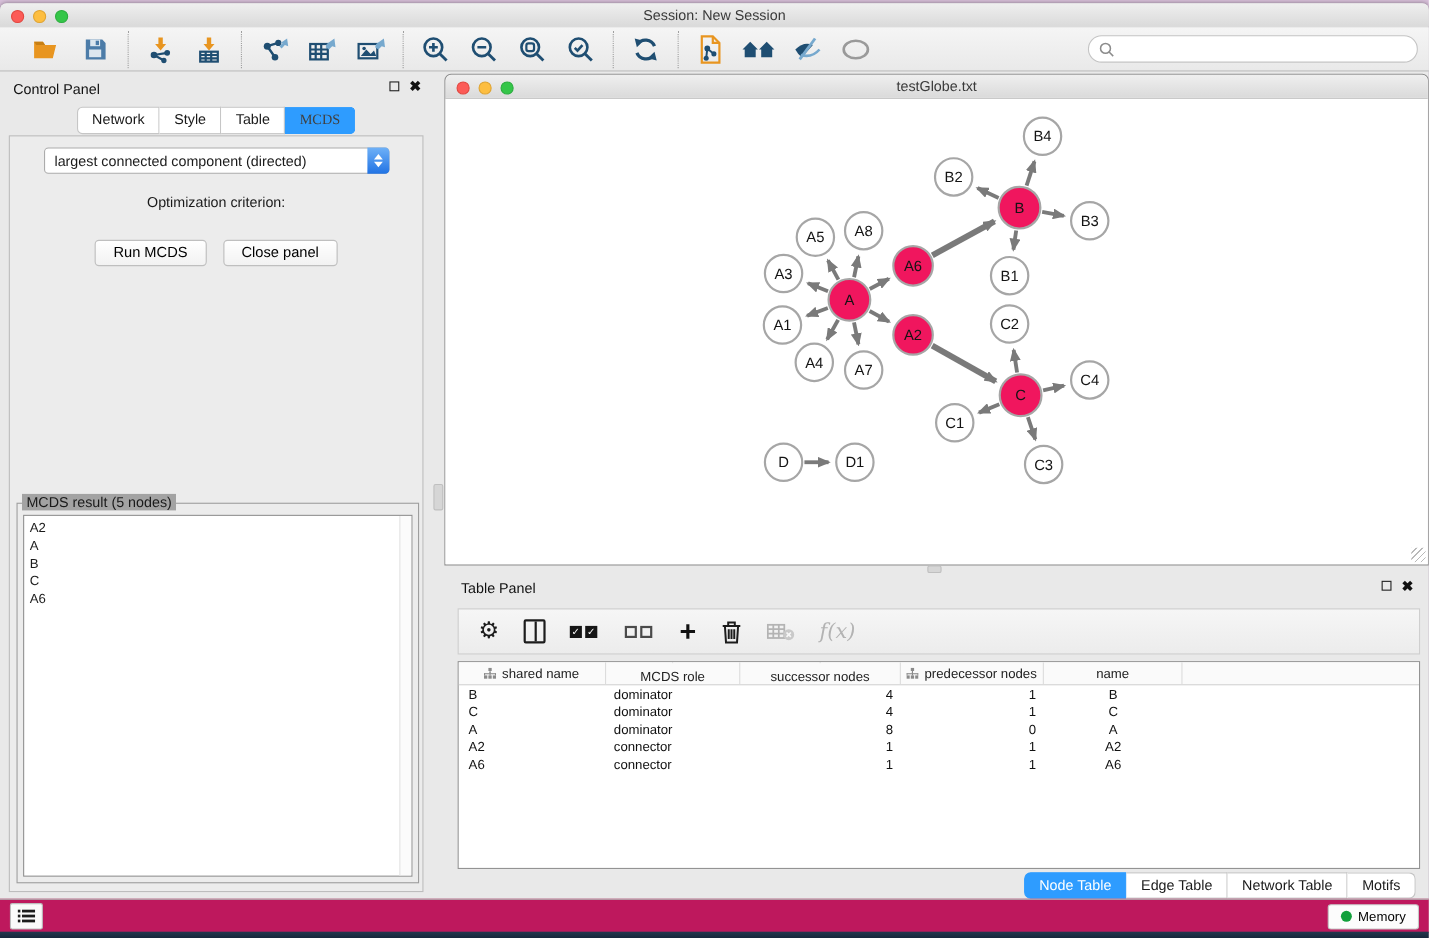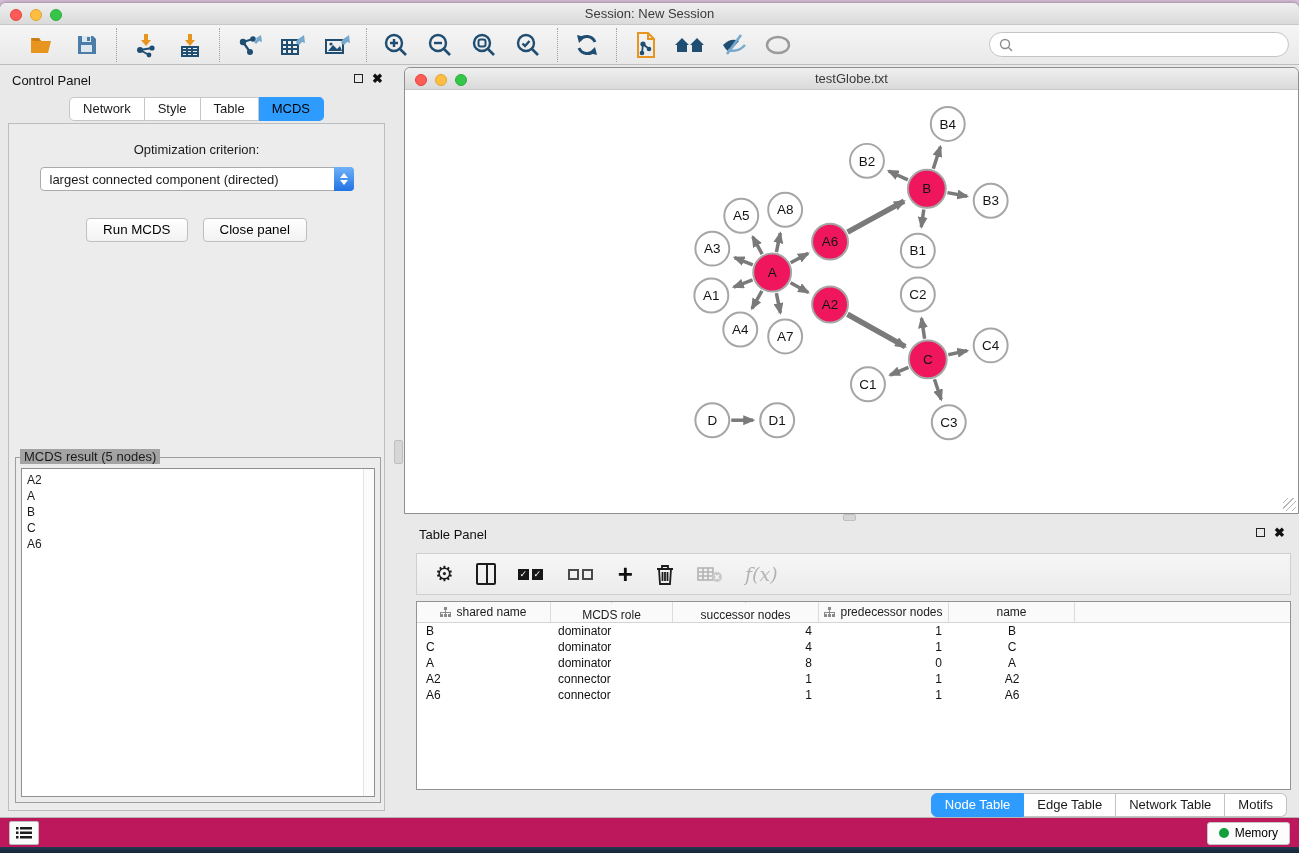--- a/index.html
+++ b/index.html
@@ -36,21 +36,21 @@
   
   #cpanel { position:absolute; left:8px; top:68px; width:377px; height:742px; }
   .panelhead { position:relative; height:20px; }
   .panelhead .ptitle { position:absolute; left:4px; top:2px; color:#111; }
   .panelctl { position:absolute; right:2px; top:2px; display:flex; gap:9px; align-items:center; }
   .float-ic { width:9px; height:9px; border:1.5px solid #222; display:inline-block; }
   .close-ic { font-weight:bold; font-size:13px; color:#111; line-height:11px; }
   #cp-tabs { position:absolute; left:0; top:26px; width:100%; display:flex; justify-content:center; }
   .cptab { padding:3px 13px 4px; background:#fff; border:1px solid #C6C6C6; border-left:none; }
   .cptab:first-child { border-left:1px solid #C6C6C6; border-radius:5px 0 0 5px; }
-  .cptab.active { background:#2E9CFF; border-color:#2E9CFF; color:#000000; border-radius:0 5px 5px 0; }
+  .cptab.active { background:#2E9CFF; border-color:#2E9CFF; color:#404040; border-radius:0 5px 5px 0;font-family:Liberation Serif, serif; }
   #cp-content { position:absolute; left:0; top:52px; width:377px; height:688px;
                 background:#ECECEC; border:1px solid #BDBDBD; }
   #crit-label { text-align:center; margin-top:18px; }
   #crit-select { position:relative; margin:10px auto 0; width:314px; height:24px; background:#fff;
                  border:1px solid #ABABAB; border-radius:4px; display:flex; align-items:center; padding-left:9px; }
   .stepper { position:absolute; right:-1px; top:-1px; width:20px; height:24px; border-radius:0 4px 4px 0;
              background:linear-gradient(#6FB1F7,#2173E4); display:flex; flex-direction:column; align-items:center; justify-content:center; gap:2px; }
   .chev-up { width:0; height:0; border-left:4px solid transparent; border-right:4px solid transparent; border-bottom:5px solid #fff; }
   .chev-dn { width:0; height:0; border-left:4px solid transparent; border-right:4px solid transparent; border-top:5px solid #fff; }
   #cp-buttons { display:flex; justify-content:center; gap:15px; margin-top:13px; }
@@ -286,28 +286,28 @@
           <span class="close-ic">✖</span>
         </span>
       </div>
       <div id="cp-tabs">
         <div class="cptab">Network</div>
         <div class="cptab">Style</div>
         <div class="cptab">Table</div>
         <div class="cptab active">MCDS</div>
       </div>
       <div id="cp-content">
-        <div id="crit-label">Optimization criterion:</div>
         <div id="crit-select">
           <span>largest connected component (directed)</span>
           <span class="stepper">
               <span class="chev-up"></span>
               <span class="chev-dn"></span>
             </span>
         </div>
+        <div id="crit-label">Optimization criterion:</div>
         <div id="cp-buttons">
           <button class="btn">Run MCDS</button>
           <button class="btn">Close panel</button>
         </div>
         <div id="mcds-box">
           <span id="mcds-legend">MCDS result (5 nodes)</span>
           <div id="mcds-list">
             <ul id="mcds-ul">
                 <li>A2</li>
                 <li>A</li>

